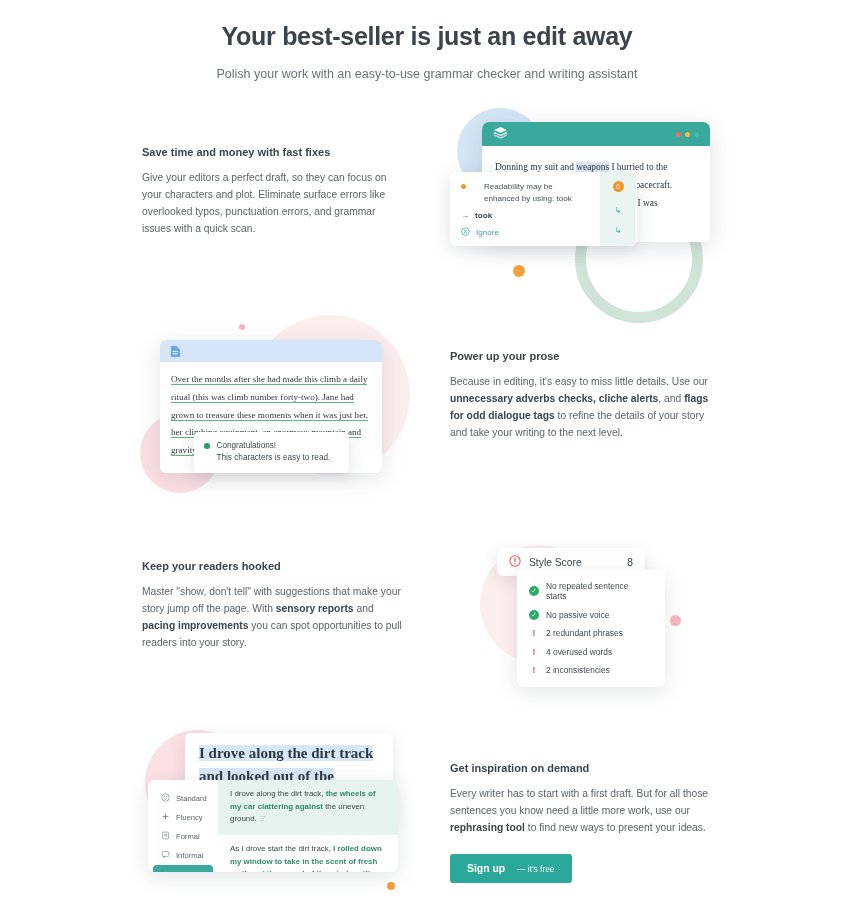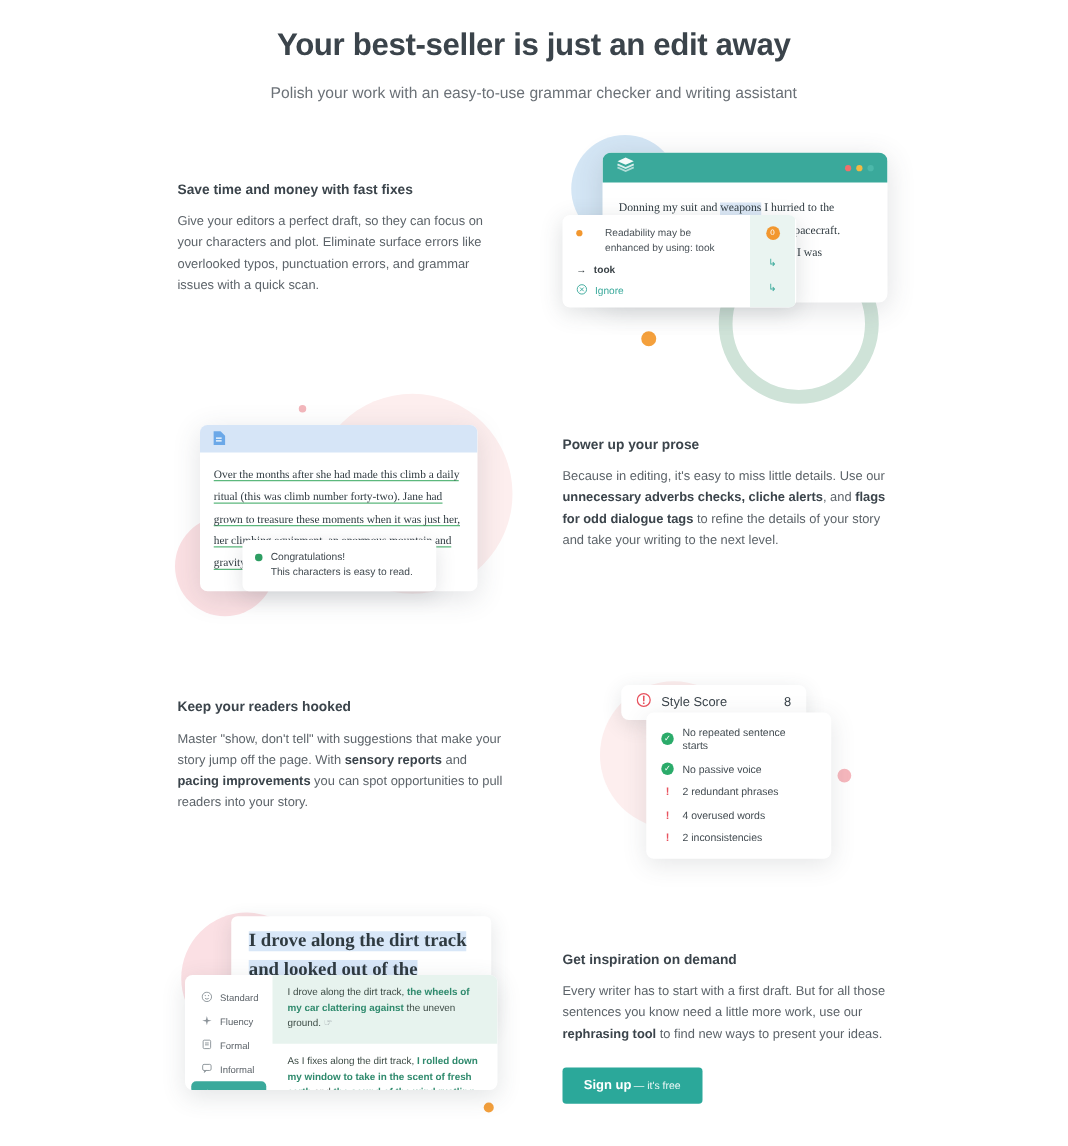--- a/index.html
+++ b/index.html
@@ -202,21 +202,21 @@
   .rp-main {
     flex: 1; padding: 0; font-size: 7.9px; line-height: 1.6;
   }
   .rp-opt { padding: 8px 12px 9px 12px; color: #3c4b45; }
   .rp-opt.sel { background: #e7f3ee; }
   .rp-opt b { color: #2f8a6d; font-weight: bold; }
   .rp-div { height: 1px; background: #eceff1; margin: 0 12px; }
 
   
   .cta {
-    display: inline-flex; align-items: baseline; gap: 2px;
+    display: inline-flex; align-items: baseline; gap: 12px;
     background: #2ba89a; color: #fff;
     border: none; border-radius: 3px;
     padding: 9px 17px; margin-top: 17px;
     cursor: pointer;
   }
   .cta .t1 { font-size: 10.4px; font-weight: bold; }
   .cta .t2 { font-size: 8.4px; opacity: .92; }
 </style>
 </head>
 <body>
@@ -437,21 +437,21 @@
           
           
         </div>
       </div>
       <div class="rp-main">
         <div class="rp-opt sel">
           <span><span>I drove along the dirt track, </span><b>the wheels of my car clattering against</b><span> the uneven ground.</span></span>
           <span style="color:#9aa3a8;">☞</span>
         </div>
         <div class="rp-opt">
-          <span><span>As I fixes along the dirt track, </span><b>I rolled down my window to take in the scent of fresh earth</b><span> and </span><b>the sound of the wind rustling around me.</b></span>
+          <span><span>As I drove start the dirt track, </span><b>I rolled down my window to take in the scent of fresh earth</b><span> and </span><b>the sound of the wind rustling around me.</b></span>
         </div>
         <div class="rp-div"></div>
         <div class="rp-opt">
           
         </div>
       </div>
     </div>
   </div>
 
   <div class="feature-text" style="left:450px; top:762px;">

